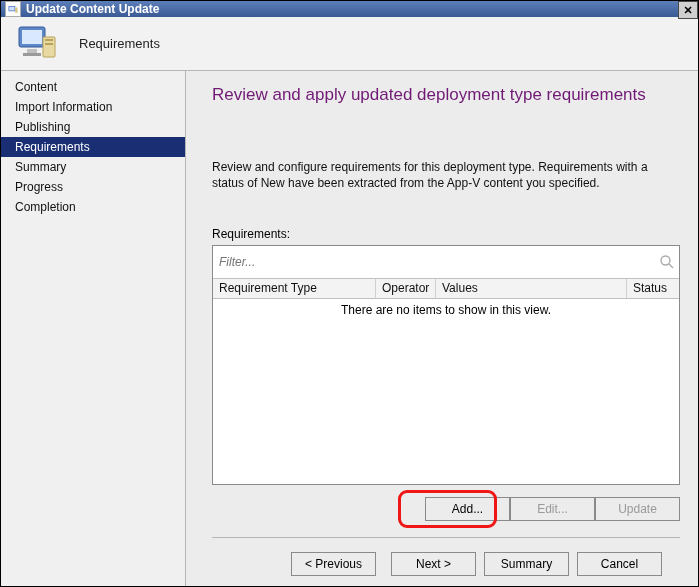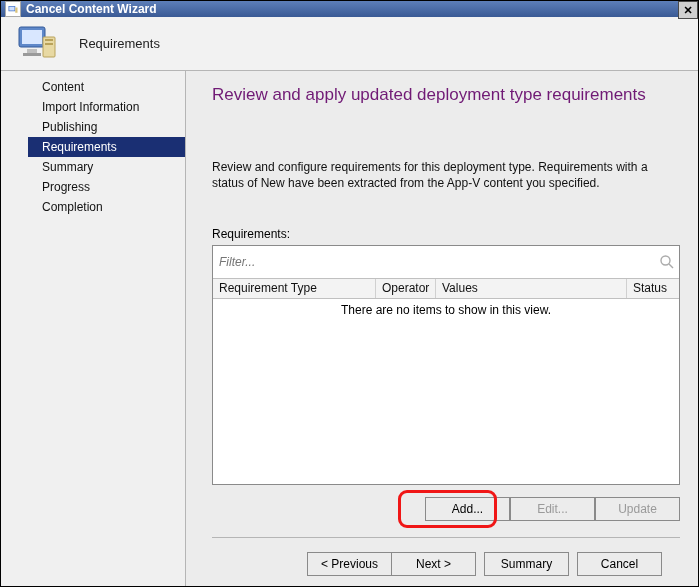--- a/index.html
+++ b/index.html
@@ -6,21 +6,21 @@
   html, body { margin: 0; padding: 0; font-family: "Segoe UI", Tahoma, sans-serif; font-size: 12px; color: #000; }
   .window { width: 699px; height: 587px; background: #ececec; border: 1px solid #000; display: flex; flex-direction: column; }
   .titlebar { height: 20px; background: linear-gradient(#5d7fb9, #3a5a95); display: flex; align-items: center; color: #fff; font-weight: bold; padding-left: 4px; position: relative; }
   .titlebar-icon { width: 16px; height: 16px; background: #fff; margin-right: 5px; display: inline-flex; align-items: center; justify-content: center; border: 1px solid #aaa; }
   .titlebar-icon svg { width: 12px; height: 12px; }
   .close-btn { position: absolute; right: 0; top: 0; width: 20px; height: 18px; background: #d0d0d0; border: 1px solid #4a4a4a; display: flex; align-items: center; justify-content: center; font-family: Arial; font-size: 11px; font-weight: bold; color: #000; cursor: default; }
   .header { height: 72px; border-bottom: 1px solid #b5b5b5; display: flex; align-items: center; padding-left: 12px; background: #f2f2f2; }
   .header-icon { width: 48px; height: 48px; margin-right: 18px; }
   .header-title { font-size: 13px; color: #222; }
   .body { flex: 1; display: flex; }
-  .sidebar { width: 185px; background: #f0f0f0; border-right: 1px solid #b5b5b5; padding-top: 6px; padding-left: 27px; }
+  .sidebar { width: 185px; background: #f0f0f0; border-right: 1px solid #b5b5b5; padding-top: 6px; }
   .side-item { padding: 3px 14px; cursor: default; color: #111; }
   .side-item.selected { background: #1a2f73; color: #fff; }
   .content { flex: 1; display: flex; flex-direction: column; padding: 14px 18px 10px 26px; position: relative; }
   .page-heading { font-size: 17px; color: #701a75; margin-bottom: 54px; }
   .description { font-size: 12px; color: #111; line-height: 1.35; margin-bottom: 36px; }
   .req-label { margin-bottom: 4px; }
   .grid-wrap { border: 1px solid #8a8a8a; background: #fff; }
   .filter-row { display: flex; align-items: center; border-bottom: 1px solid #c0c0c0; height: 22px; padding: 16px 4px; }
   .filter-row input { flex: 1; border: none; outline: none; font-size: 12px; font-style: italic; color: #888; padding: 2px; background: transparent; }
   .mag { width: 16px; height: 16px; opacity: .55; }
@@ -30,37 +30,37 @@
   .col-op   { width: 60px; }
   .col-val  { flex: 1; }
   .col-stat { width: 52px; border-right: none; }
   .grid-body { height: 185px; text-align: center; padding-top: 4px; font-size: 12px; background: #fff; }
   .row-buttons { display: flex; justify-content: flex-end; margin-top: 12px; position: relative; }
   .btn { width: 85px; height: 24px; background: #ececec; border: 1px solid #8a8a8a; font-size: 12px; cursor: default; }
   .btn:disabled { color: #9a9a9a; }
   .highlight { position: absolute; border: 3px solid #f01616; border-radius: 9px; pointer-events: none; }
   .footer-sep { border-top: 1px solid #b5b5b5; margin-top: 16px; }
   .footer { display: flex; justify-content: flex-end; gap: 8px; padding: 14px 18px 0 18px; }
-  .grp { display: flex; gap: 0; justify-content: space-between; }
+  .grp { display: flex; gap: 16px; justify-content: space-between; }
   .grp .btn + .btn { margin-left: -1px; }
 </style>
 </head>
 <body>
 
 <div class="window">
 
   <div class="titlebar">
     <span class="titlebar-icon">
       <svg viewBox="0 0 16 16">
           <rect x="2" y="4" width="9" height="7" fill="#4a78c8"></rect>
           <rect x="3" y="5" width="7" height="5" fill="#cfe0ff"></rect>
           <rect x="11" y="6" width="3" height="7" fill="#d9c27a"></rect>
         </svg>
     </span>
-    <span>Cancel Content Wizard</span>
+    <span>Update Content Update</span>
     <div class="close-btn">
       <span>✕</span>
     </div>
   </div>
 
   <div class="header">
     <div class="header-icon">
       <svg viewBox="0 0 48 48">
         <rect x="6" y="8" width="26" height="20" rx="2" fill="#5f88c9" stroke="#345a9a"></rect>
         <rect x="9" y="11" width="20" height="14" fill="#d9e7ff"></rect>

